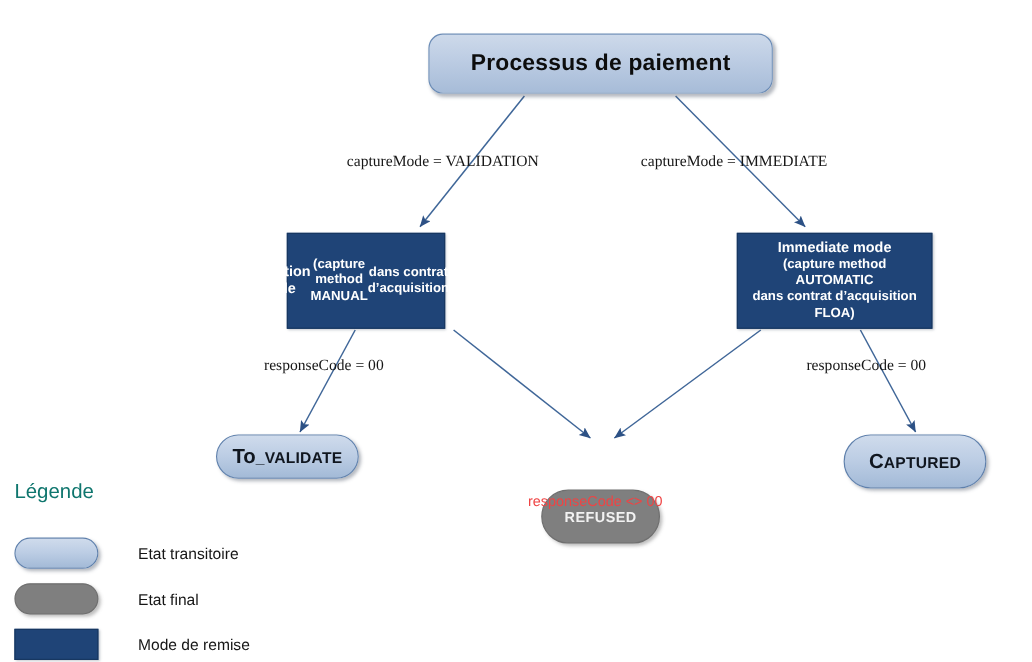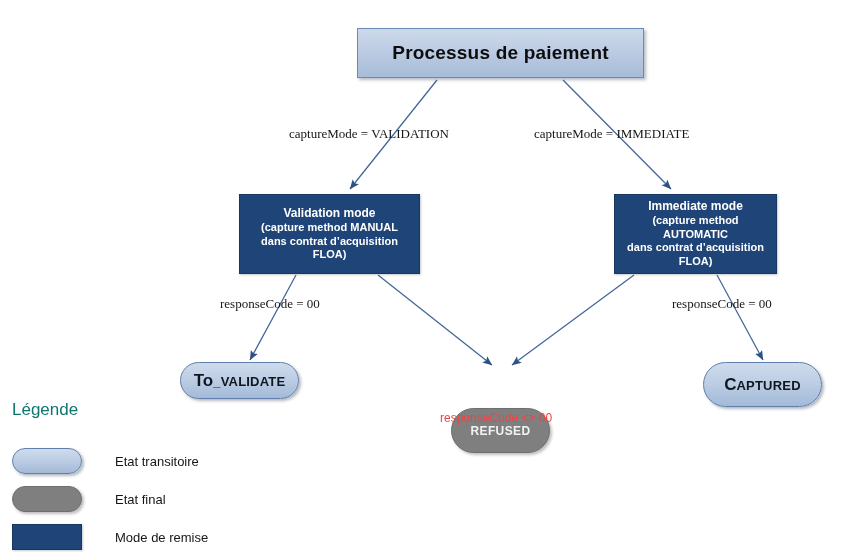--- a/index.html
+++ b/index.html
@@ -34,21 +34,21 @@
     box-sizing: border-box;
     display: flex;
     align-items: center;
     justify-content: center;
     text-align: center;
   }
 
   .node-process {
     background: linear-gradient(to bottom, #cdd9ea 0%, #bcccE3 45%, #a7bcd8 100%);
     border: 1px solid #6a8bb5;
-    border-radius: 0;
+    border-radius: 12px;
     box-shadow: 2px 2px 3px rgba(90,100,115,0.45);
     font-size: 19px;
     font-weight: bold;
     color: #0d0d0d;
     letter-spacing: 0.2px;
   }
 
   .node-mode {
     background: #1f4477;
     border: 1px solid #173761;
@@ -190,21 +190,21 @@
   </svg>
 
   <div class="node node-process" style="left:357px; top:28px; width:287px; height:50px;">
     <span>Processus de paiement</span>
   </div>
 
   <div class="edge-label" style="left:289px; top:126px;">captureMode = VALIDATION</div>
 
   <div class="edge-label" style="left:534px; top:126px;">captureMode = IMMEDIATE</div>
 
-  <div class="node node-mode" style="left:239px; top:194px; width:181px; height:80px; flex-direction:column;">
+  <div class="node node-mode" style="left:239px; top:194px; width:132px; height:80px; flex-direction:row;">
     <span class="mode-title">Validation mode</span>
     <span class="mode-sub">(capture method MANUAL</span>
     <span class="mode-sub">dans contrat d’acquisition</span>
     <span class="mode-sub">FLOA)</span>
   </div>
 
   <div class="node node-mode" style="left:614px; top:194px; width:163px; height:80px; flex-direction:column;">
     <span class="mode-title">Immediate mode</span>
     <span class="mode-sub">(capture method AUTOMATIC</span>
     <span class="mode-sub">dans contrat d’acquisition</span>

